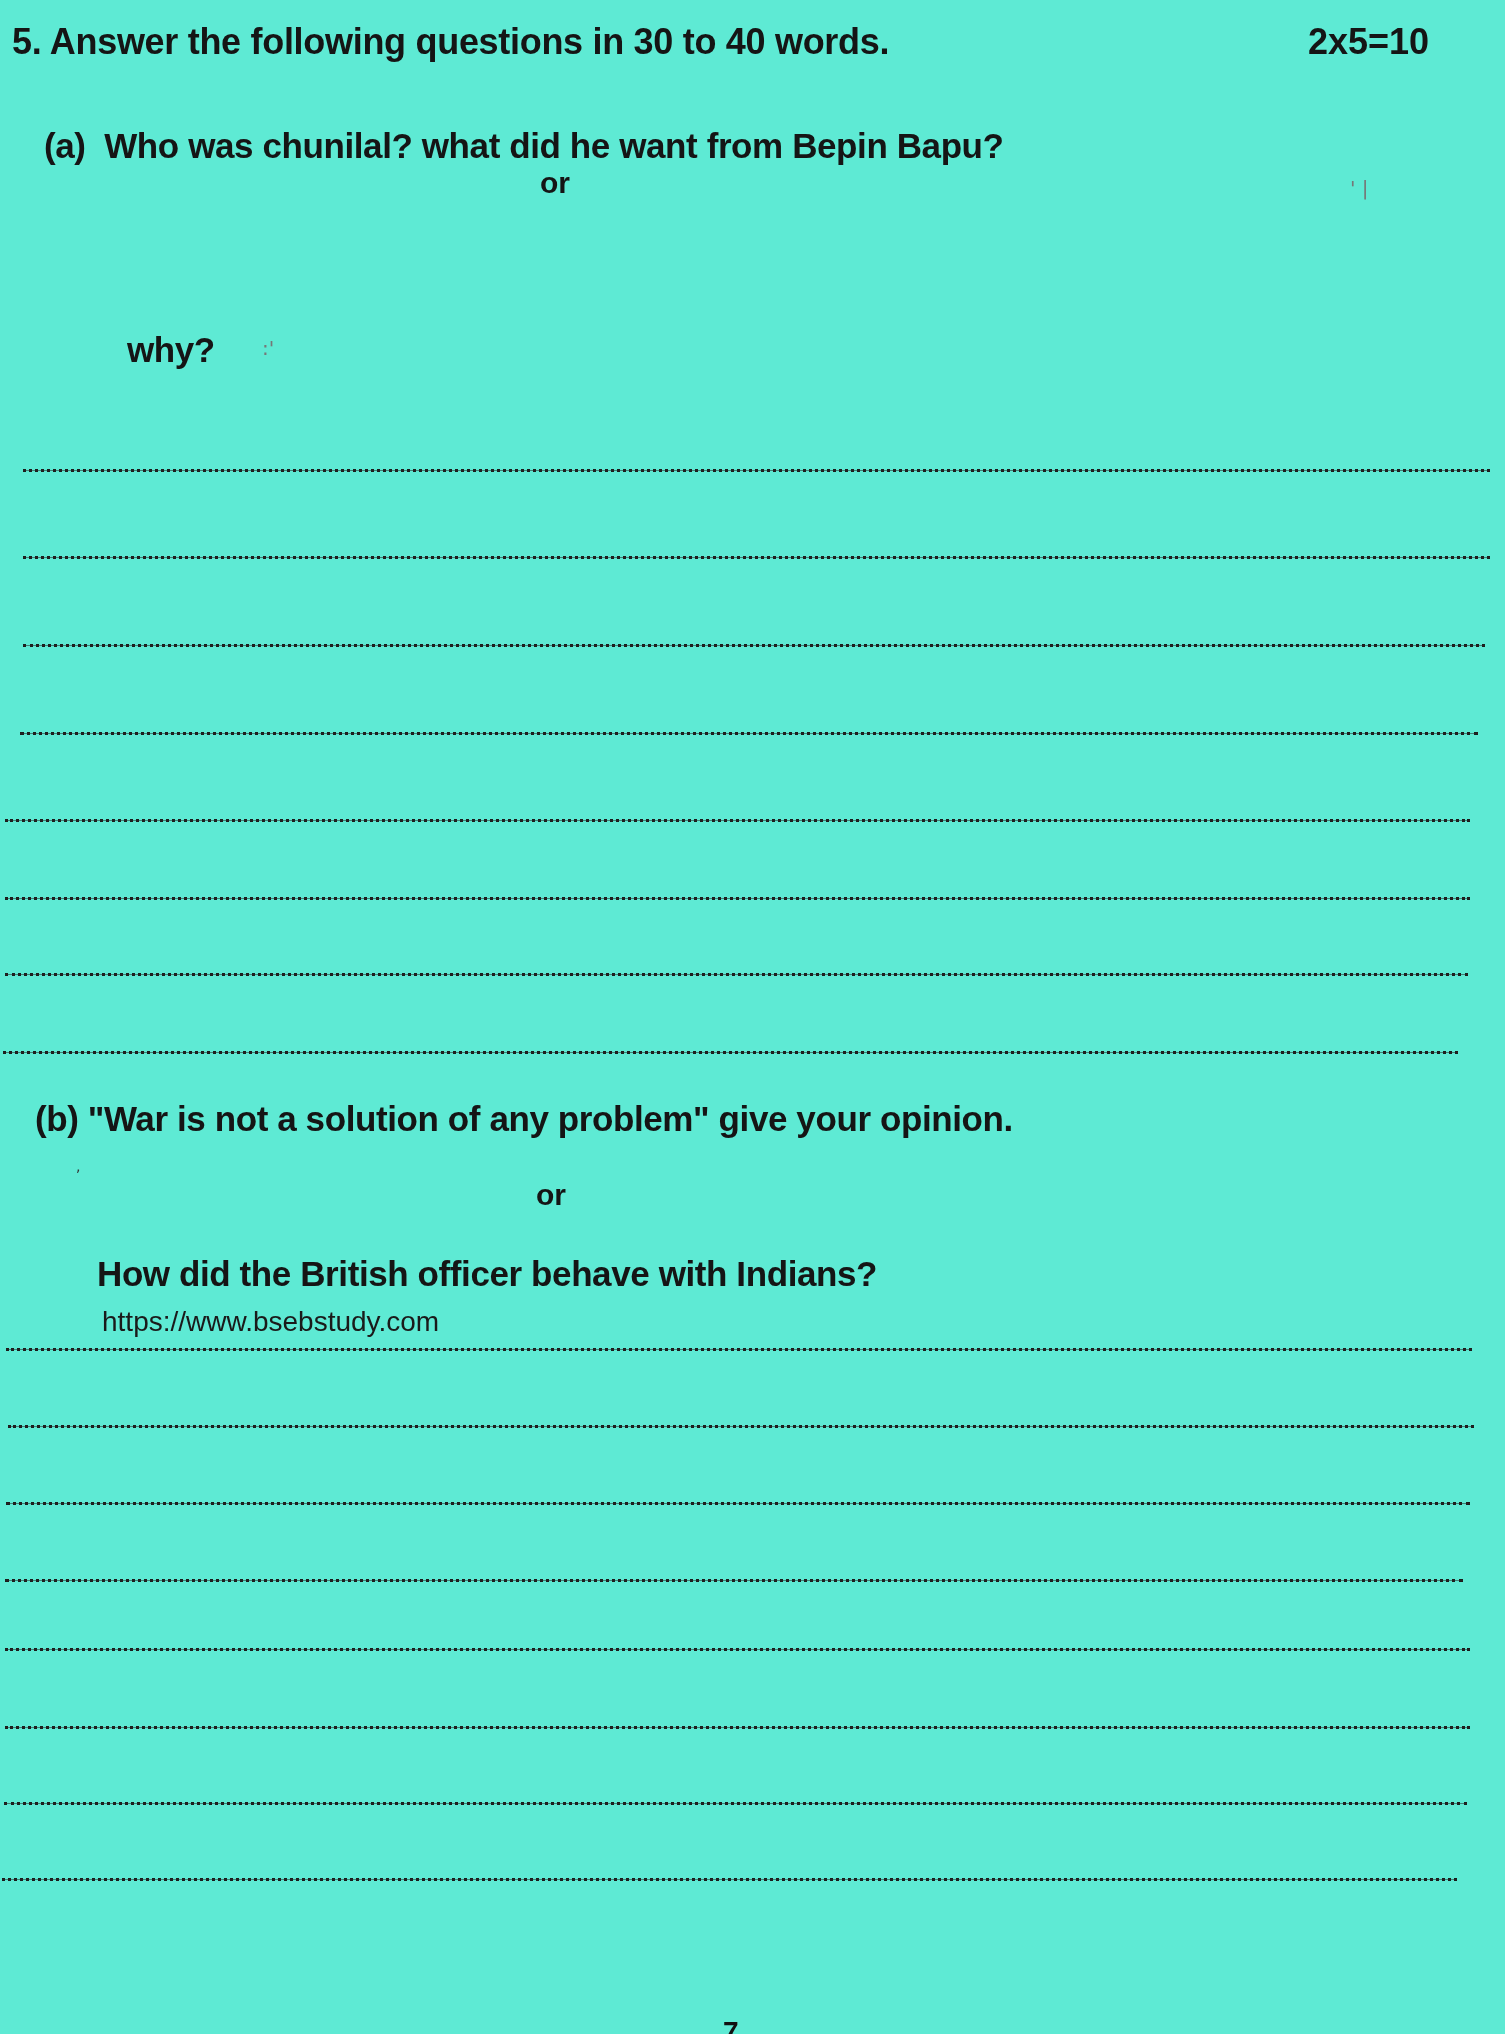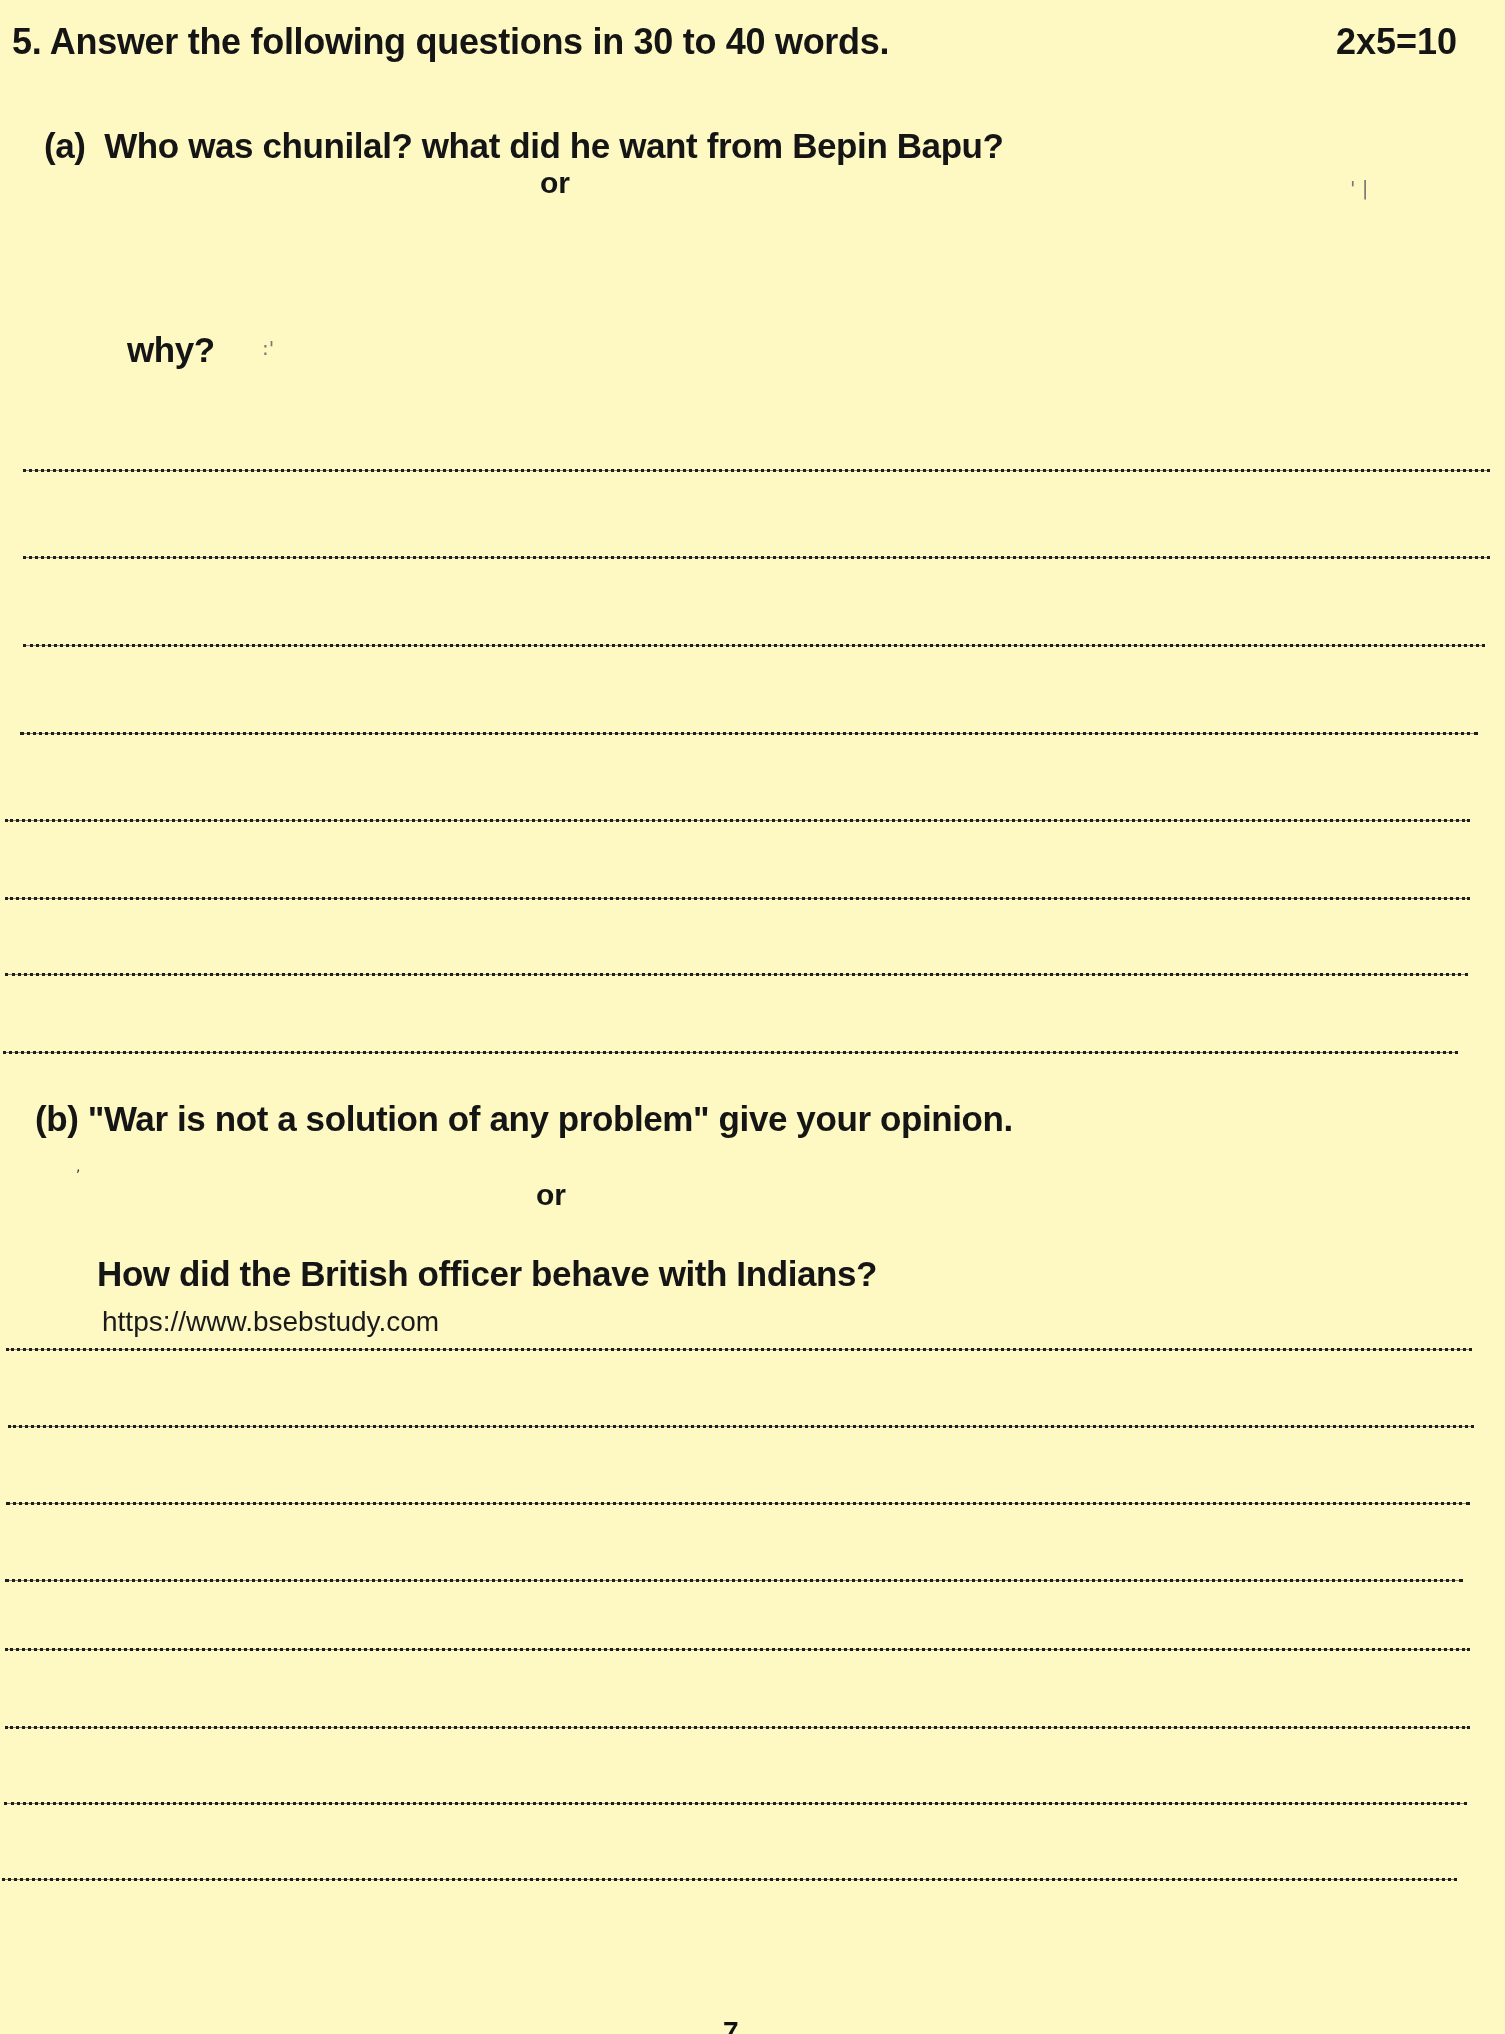--- a/index.html
+++ b/index.html
@@ -1,22 +1,22 @@
 <!DOCTYPE html>
 <html><head>
 <meta charset="utf-8">
 <style>
   html, body { margin: 0; padding: 0; background: #ffffff; }
   body { width: 1505px; height: 2034px; position: relative; overflow: hidden; color: #111111; }
-  .page { position: absolute; left: 0; top: 0; width: 1505px; height: 2034px; background: #fef9c3; }
+  .page { position: absolute; left: 0; top: 0; width: 1505px; height: 2034px; background: #5eead4; }
   .t { position: absolute; white-space: nowrap; font-family: "Liberation Sans Narrow", "Liberation Sans", sans-serif; font-weight: bold; color: #151515; line-height: 1; }
   .heading { font-size: 36px; letter-spacing: -0.3px; transform-origin: left bottom; }
   .q { font-size: 35px; letter-spacing: -0.4px; transform-origin: left bottom; }
   .or { font-size: 30px; }
-  .marks { font-size: 36px; margin-left: 28px; }
+  .marks { font-size: 36px; }
   .url { font-family: "Liberation Sans", sans-serif; font-weight: normal; font-size: 28px; color: #1a1a1a; }
   .rule { position: absolute; height: 0; border-top: 3px dotted #1b1b1b; }
   .rule::after { content: ""; position: absolute; left: 0; right: 0; top: -2px; height: 1px; background: #2a2a2a; opacity: 0.55; }
   .stray { position: absolute; color: #777; font-family: "DejaVu Sans", sans-serif; font-size: 20px; }
   .pageno { position: absolute; font-family: "Liberation Sans", sans-serif; font-weight: bold; font-size: 28px; color: #111; }
 </style>
 </head>
 <body>
 
 <div class="page">

